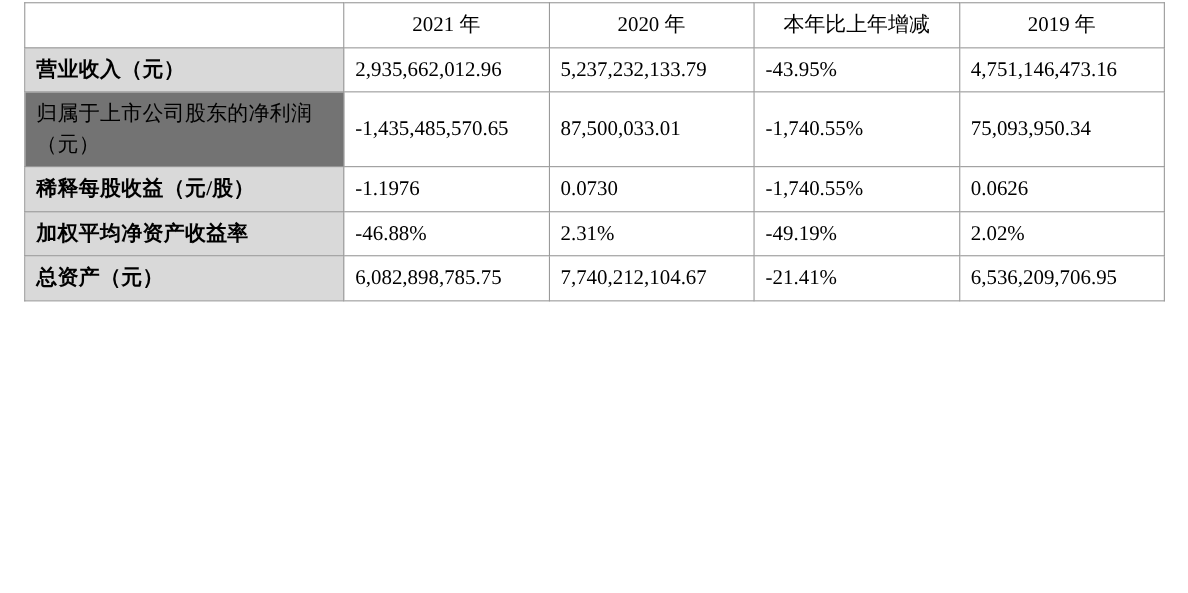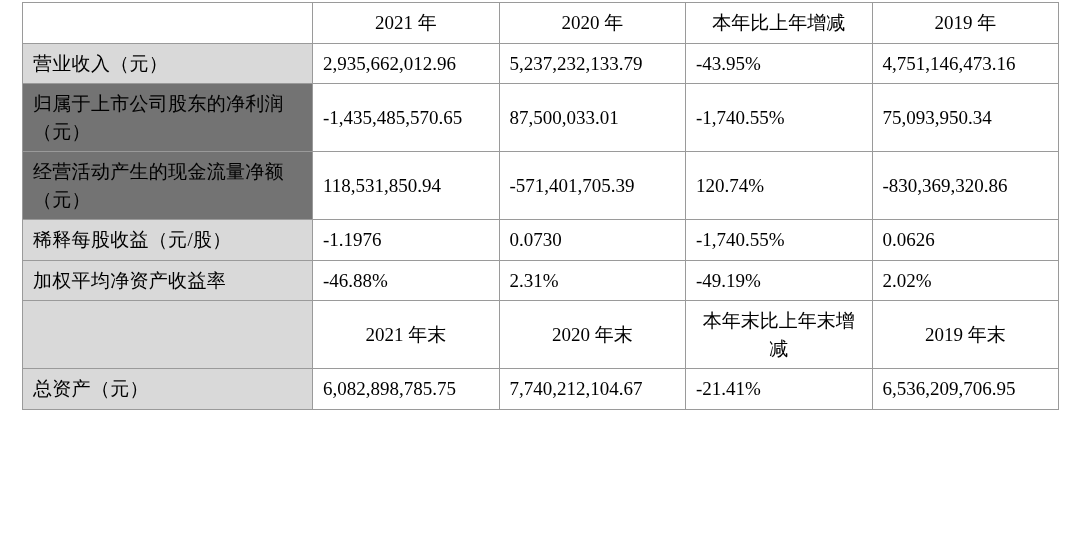--- a/index.html
+++ b/index.html
@@ -39,21 +39,21 @@
   col.c-label { width: 290px; }
   col.c-num   { width: 186.5px; }
 
   .hdr td {
     text-align: center;
     background: #ffffff;
     font-size: 16.5px;
   }
   .hdr td.blank { background: #ffffff; }
 
-  tr.shaded td.label { background: #d9d9d9; }
+  tr.shaded td.label { background: #d9d9d9; font-weight: bold; }
   tr.plain  td.label { background: #737373; }
 
   td.label {
     text-align: left;
     letter-spacing: 0.3px;
   }
   td.num {
     text-align: left;
     font-family: "Liberation Serif", "DejaVu Serif", serif;
   }
@@ -96,52 +96,38 @@
 
       <tr class="plain">
         <td class="label">归属于上市公司股东的净利润（元）</td>
         <td class="num">-1,435,485,570.65</td>
         <td class="num">87,500,033.01</td>
         <td class="num">-1,740.55%</td>
         <td class="num">75,093,950.34</td>
       </tr>
 
 
-      <tr class="plain">
-        <td class="label">经营活动产生的现金流量净额（元）</td>
-        <td class="num">118,531,850.94</td>
-        <td class="num">-571,401,705.39</td>
-        <td class="num">120.74%</td>
-        <td class="num">-830,369,320.86</td>
-      </tr>
 
 
       <tr class="shaded">
         <td class="label">稀释每股收益（元/股）</td>
         <td class="num">-1.1976</td>
         <td class="num">0.0730</td>
         <td class="num">-1,740.55%</td>
         <td class="num">0.0626</td>
       </tr>
 
       <tr class="shaded">
         <td class="label">加权平均净资产收益率</td>
         <td class="num">-46.88%</td>
         <td class="num">2.31%</td>
         <td class="num">-49.19%</td>
         <td class="num">2.02%</td>
       </tr>
 
-      <tr class="subhdr">
-        <td class="blank"></td>
-        <td>2021 年末</td>
-        <td>2020 年末</td>
-        <td>本年末比上年末增减</td>
-        <td>2019 年末</td>
-      </tr>
 
       <tr class="shaded">
         <td class="label">总资产（元）</td>
         <td class="num">6,082,898,785.75</td>
         <td class="num">7,740,212,104.67</td>
         <td class="num">-21.41%</td>
         <td class="num">6,536,209,706.95</td>
       </tr>
     </tbody>
   </table>

